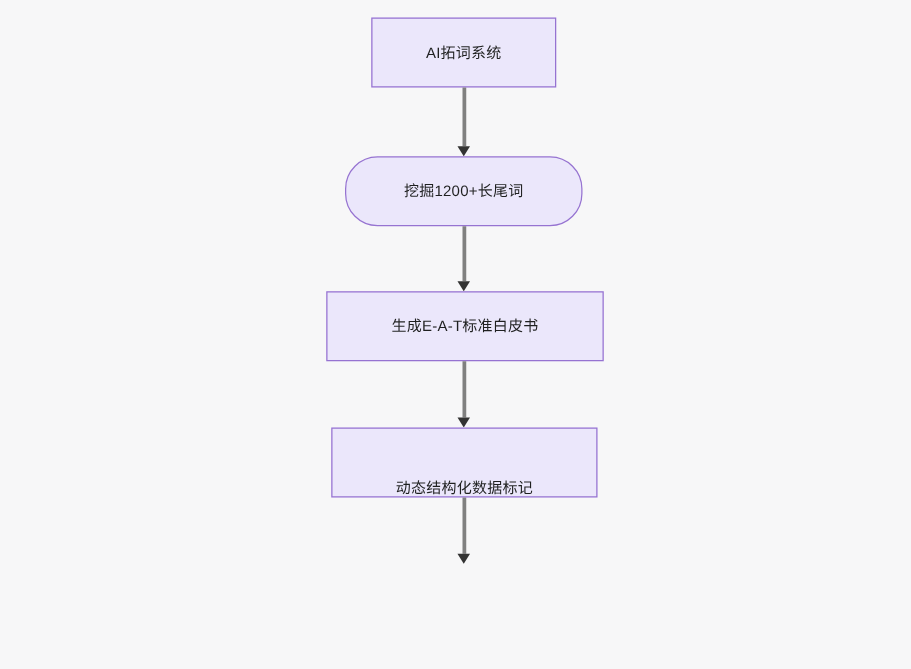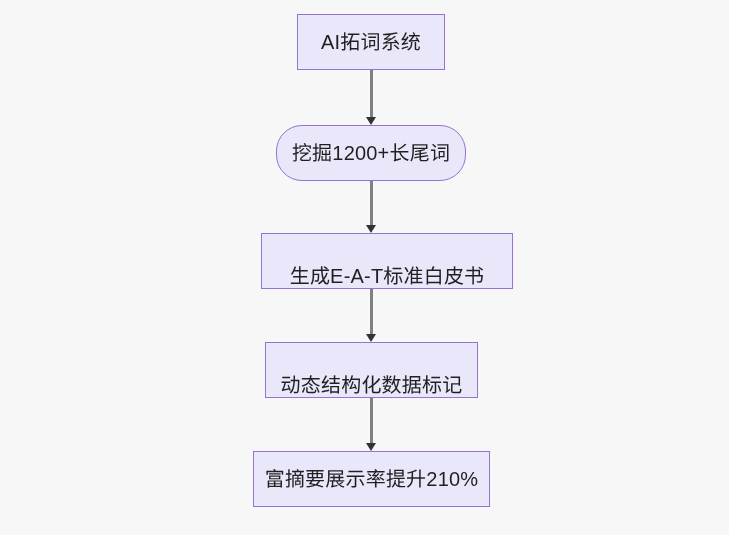--- a/index.html
+++ b/index.html
@@ -27,29 +27,29 @@
     box-sizing: border-box;
     background: #ebe7fb;
     border: 1.6px solid #9673d1;
     display: flex;
     align-items: center;
     justify-content: center;
     height: 56px;
   }
   .node-label {
     color: #1f2020;
-    font-size: 20px;
+    font-size: 12px;
     line-height: 1.2;
     letter-spacing: 0.2px;
     white-space: nowrap;
   }
 
   .node-1 { left: 297px; top: 14px;  width: 148px; }
   .node-2 { left: 276px; top: 125px; width: 190px; border-radius: 26px; }
-  .node-3 { left: 261px; top: 233px; width: 252px; align-items: flex-end; }
+  .node-3 { left: 261px; top: 233px; width: 222px; }
   .node-4 { left: 265px; top: 342px; width: 213px; align-items: flex-end; }
   .node-5 { left: 253px; top: 451px; width: 237px; }
 
   
   .edge {
     position: absolute;
     left: 369.5px;
     width: 3px;
     background: #808080;
   }
@@ -98,17 +98,14 @@
   <div class="edge edge-3"></div>
   <div class="arrowhead arrow-3"></div>
 
   <div class="node node-4">
     <span class="node-label">动态结构化数据标记</span>
   </div>
 
   <div class="edge edge-4"></div>
   <div class="arrowhead arrow-4"></div>
 
-  <div class="node node-5">
-    <span class="node-label">富摘要展示率提升210%</span>
-  </div>
 
 </div>
 
 </body></html>

